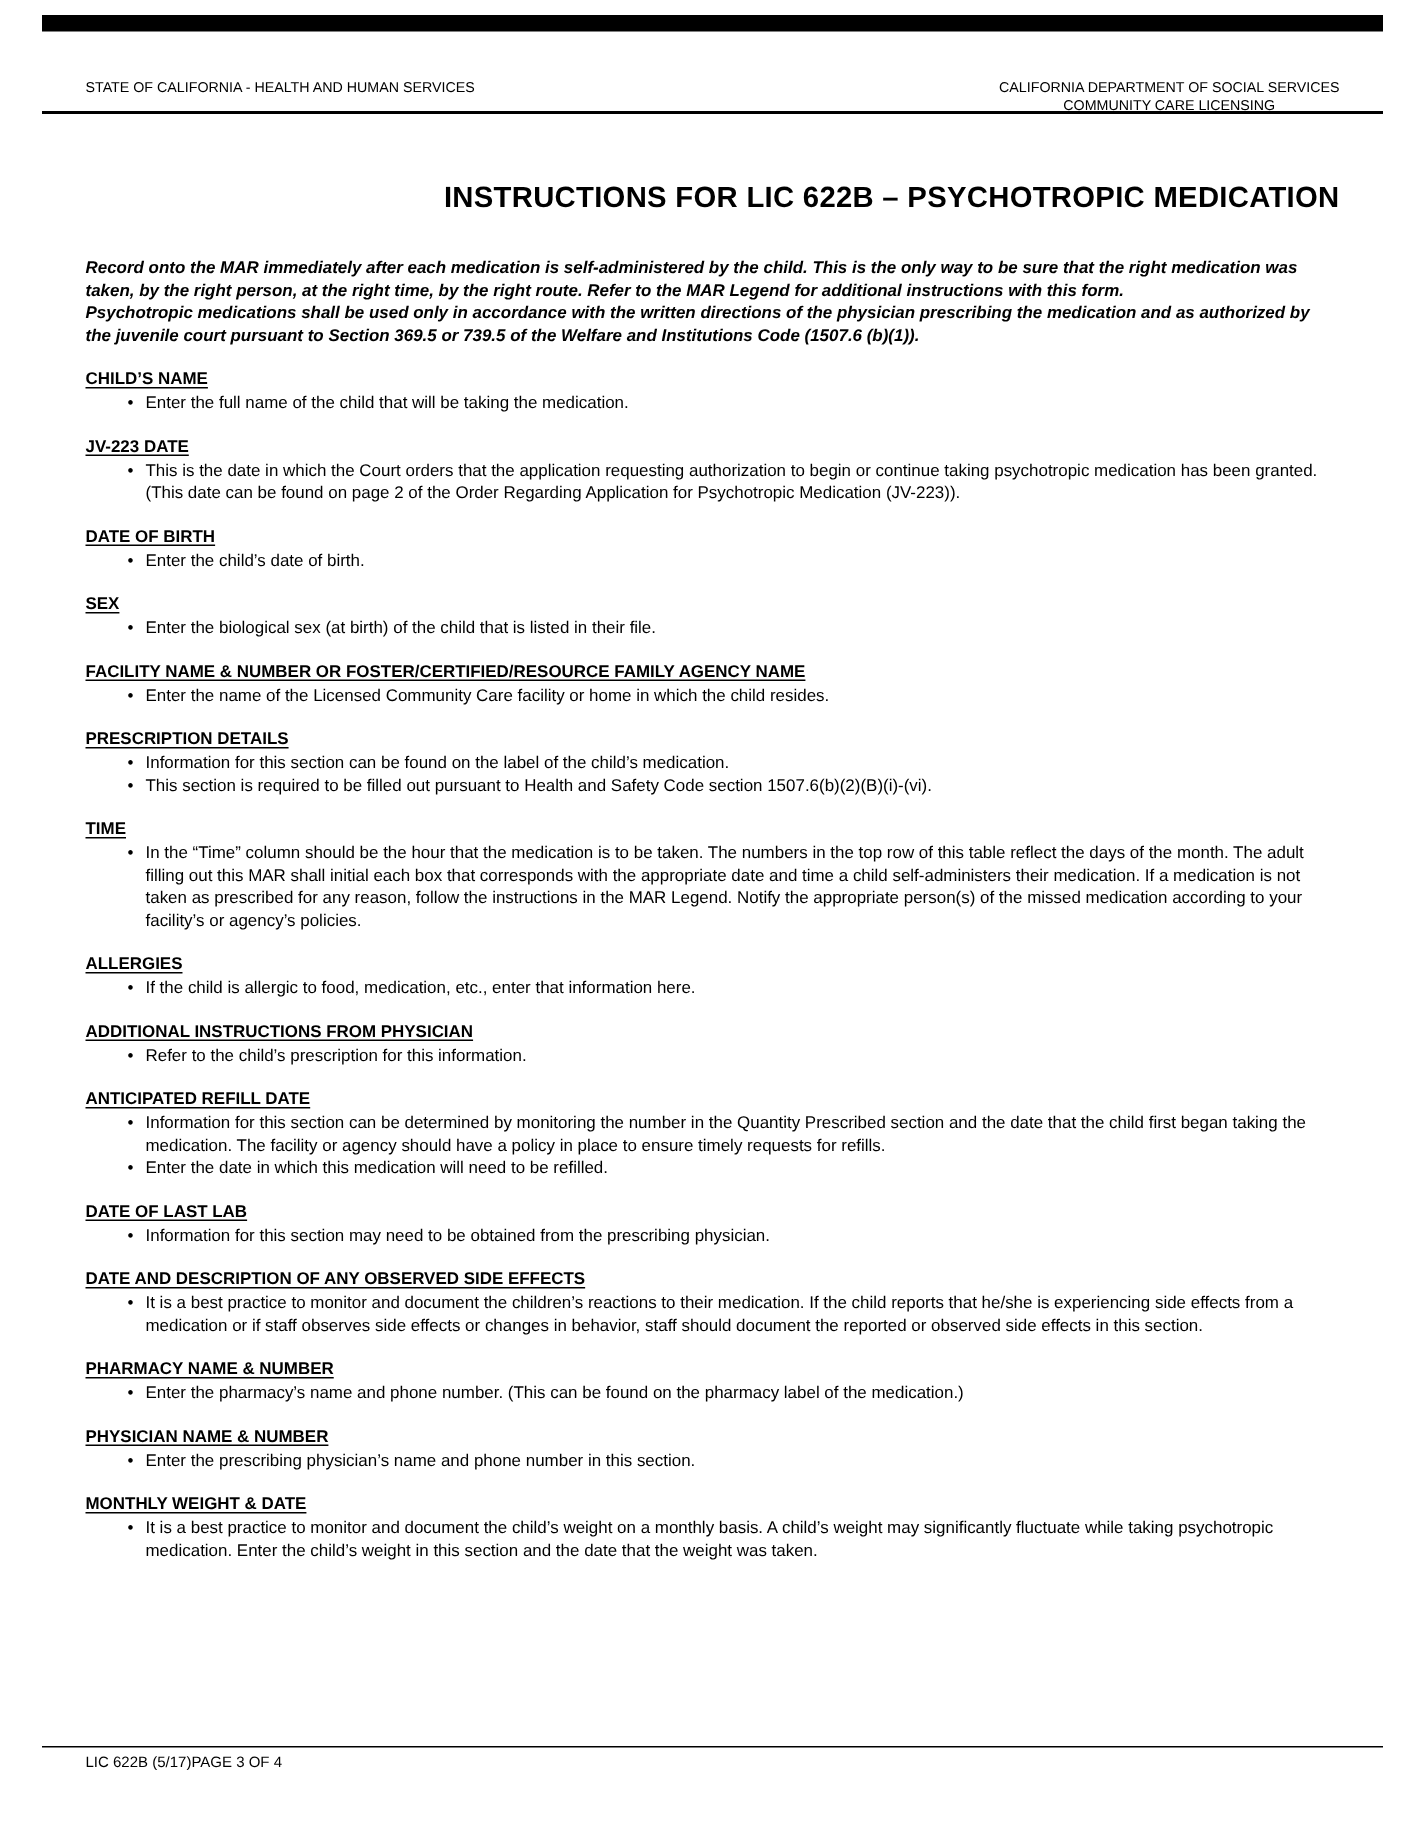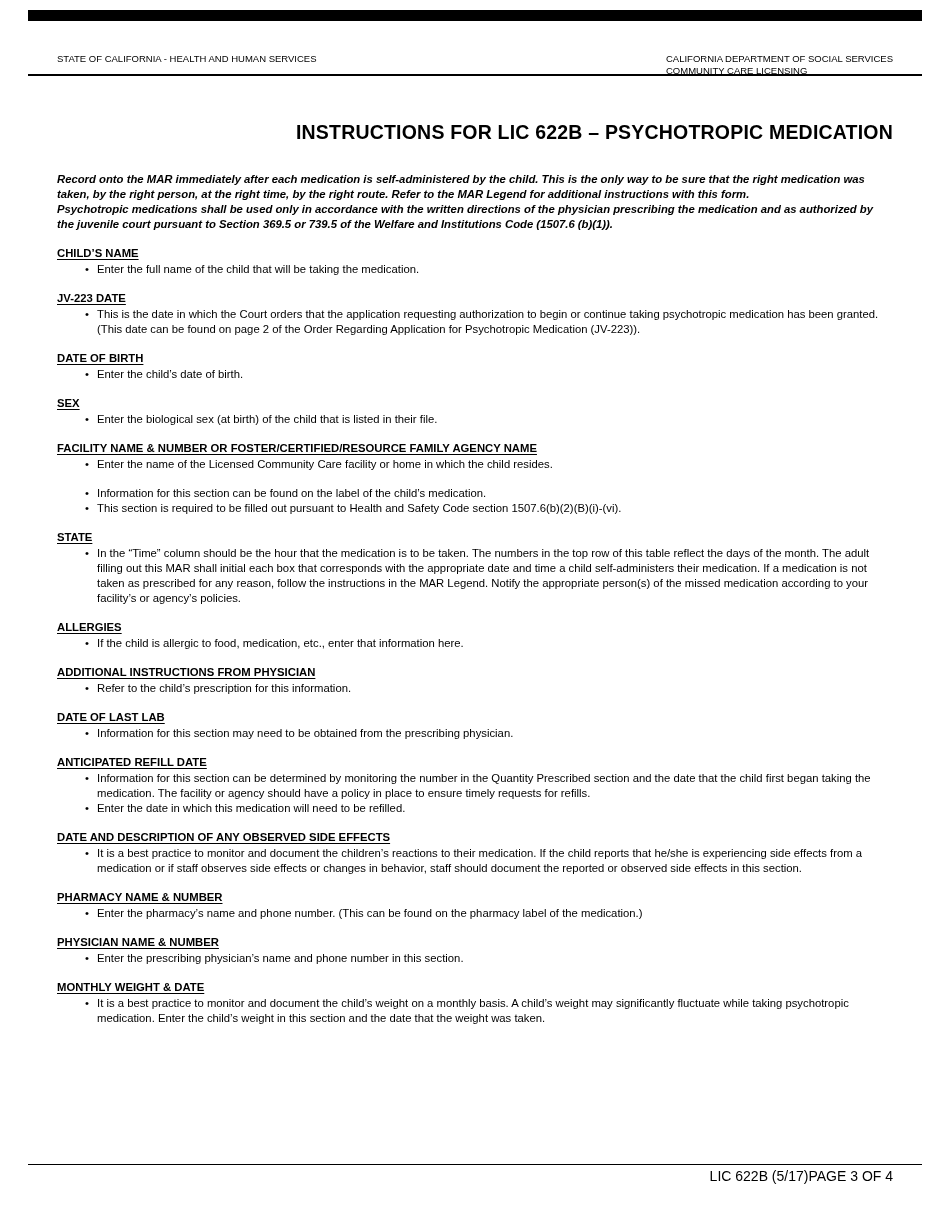--- a/index.html
+++ b/index.html
@@ -9,41 +9,41 @@
     position: relative; overflow: hidden;
     font-family: "Liberation Sans", "DejaVu Sans", sans-serif;
     color: #000; font-size: 11.3px; line-height: 15px;
   }
   .band { position: absolute; left: 28px; right: 28px; top: 10px; height: 11px; background: #000; }
   .header {
     position: absolute; left: 57px; right: 57px; top: 53px;
     display: flex; justify-content: space-between; align-items: flex-start;
     font-size: 9.5px; line-height: 11.5px; gap: 16px;
   }
-  .header-right { text-align: left; }
+  .header-right { text-align: center; }
   .header-rule { position: absolute; left: 28px; right: 28px; top: 74px; border-top: 2px solid #000; }
   .content { position: absolute; left: 57px; right: 57px; top: 118px; }
   .title { font-size: 19.5px; font-weight: bold; line-height: 28px; letter-spacing: 0.2px; text-align: right; }
   .intro { margin-top: 26px; }
   .intro p { font-weight: bold; font-style: italic; margin-top: 0; }
   .intro p:first-child { margin-top: 0; }
   .sections { margin-top: 11px; }
   .section { margin-top: 14px; }
   .section-heading {
     font-size: 1em; font-weight: bold;
     text-decoration: underline; text-decoration-thickness: 1px; text-underline-offset: 2px;
   }
   ul.bullets { list-style: none; padding-left: 40px; margin-top: 1px; }
   li.bullet { position: relative; }
   li.bullet::before { content: "\2022"; position: absolute; left: -12px; top: 0; }
   .footer-rule { position: absolute; left: 28px; right: 28px; top: 1164px; border-top: 1px solid #000; }
   .footer {
     position: absolute; left: 57px; right: 57px; top: 1170px;
-    display: flex; justify-content: flex-end;
-    font-size: 14px; line-height: 12px;
+    display: flex; justify-content: flex-start;
+    font-size: 10px; line-height: 12px;
   }
 </style>
 </head>
 <body>
 
 <div class="band"></div>
 
 <header class="header">
   <div class="header-left">STATE OF CALIFORNIA - HEALTH AND HUMAN SERVICES</div>
   <div class="header-right">
@@ -89,54 +89,55 @@
           <li class="bullet">Enter the biological sex (at birth) of the child that is listed in their file.</li>
         </ul>
       </section>
       <section class="section">
         <h2 class="section-heading">FACILITY NAME &amp; NUMBER OR FOSTER/CERTIFIED/RESOURCE FAMILY AGENCY NAME</h2>
         <ul class="bullets">
           <li class="bullet">Enter the name of the Licensed Community Care facility or home in which the child resides.</li>
         </ul>
       </section>
       <section class="section">
+        <h2 class="section-heading">PRESCRIPTION DETAILS</h2>
         <ul class="bullets">
           <li class="bullet">Information for this section can be found on the label of the child’s medication.</li>
           <li class="bullet">This section is required to be filled out pursuant to Health and Safety Code section 1507.6(b)(2)(B)(i)-(vi).</li>
         </ul>
       </section>
       <section class="section">
-        <h2 class="section-heading">STATE</h2>
+        <h2 class="section-heading">TIME</h2>
         <ul class="bullets">
           <li class="bullet">In the “Time” column should be the hour that the medication is to be taken. The numbers in the top row of this table reflect the days of the month. The adult filling out this MAR shall initial each box that corresponds with the appropriate date and time a child self-administers their medication. If a medication is not taken as prescribed for any reason, follow the instructions in the MAR Legend. Notify the appropriate person(s) of the missed medication according to your facility’s or agency’s policies.</li>
         </ul>
       </section>
       <section class="section">
         <h2 class="section-heading">ALLERGIES</h2>
         <ul class="bullets">
           <li class="bullet">If the child is allergic to food, medication, etc., enter that information here.</li>
         </ul>
       </section>
       <section class="section">
         <h2 class="section-heading">ADDITIONAL INSTRUCTIONS FROM PHYSICIAN</h2>
         <ul class="bullets">
           <li class="bullet">Refer to the child’s prescription for this information.</li>
         </ul>
       </section>
       <section class="section">
-        <h2 class="section-heading">DATE OF LAST LAB</h2>
-        <ul class="bullets">
-          <li class="bullet">Information for this section may need to be obtained from the prescribing physician.</li>
-        </ul>
-      </section>
-      <section class="section">
         <h2 class="section-heading">ANTICIPATED REFILL DATE</h2>
         <ul class="bullets">
           <li class="bullet">Information for this section can be determined by monitoring the number in the Quantity Prescribed section and the date that the child first began taking the medication.  The facility or agency should have a policy in place to ensure timely requests for refills.</li>
           <li class="bullet">Enter the date in which this medication will need to be refilled.</li>
+        </ul>
+      </section>
+      <section class="section">
+        <h2 class="section-heading">DATE OF LAST LAB</h2>
+        <ul class="bullets">
+          <li class="bullet">Information for this section may need to be obtained from the prescribing physician.</li>
         </ul>
       </section>
       <section class="section">
         <h2 class="section-heading">DATE AND DESCRIPTION OF ANY OBSERVED SIDE EFFECTS</h2>
         <ul class="bullets">
           <li class="bullet">It is a best practice to monitor and document the children’s reactions to their medication. If the child reports that he/she is experiencing side effects from a medication or if staff observes side effects or changes in behavior, staff should document the reported or observed side effects in this section.</li>
         </ul>
       </section>
       <section class="section">
         <h2 class="section-heading">PHARMACY NAME &amp; NUMBER</h2>

